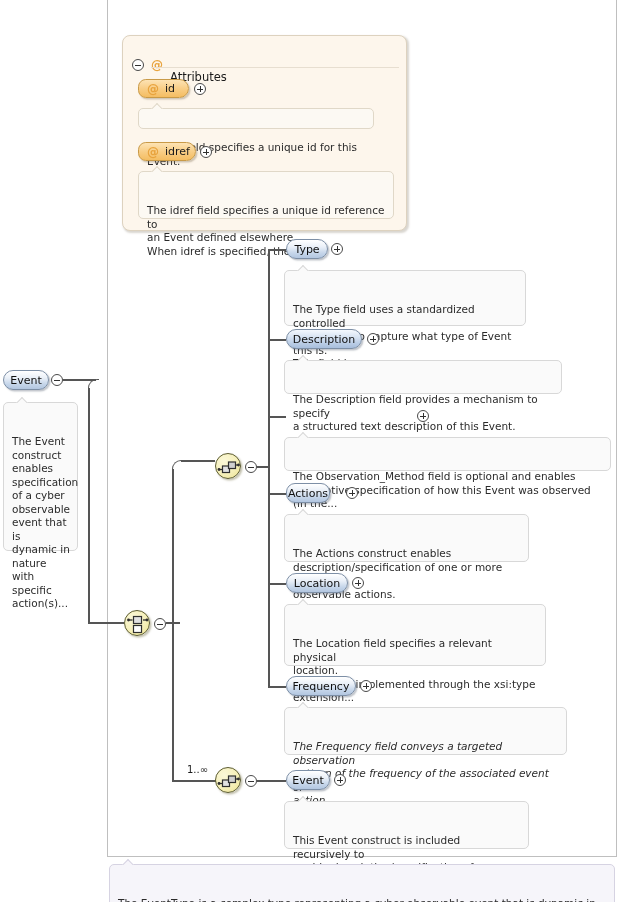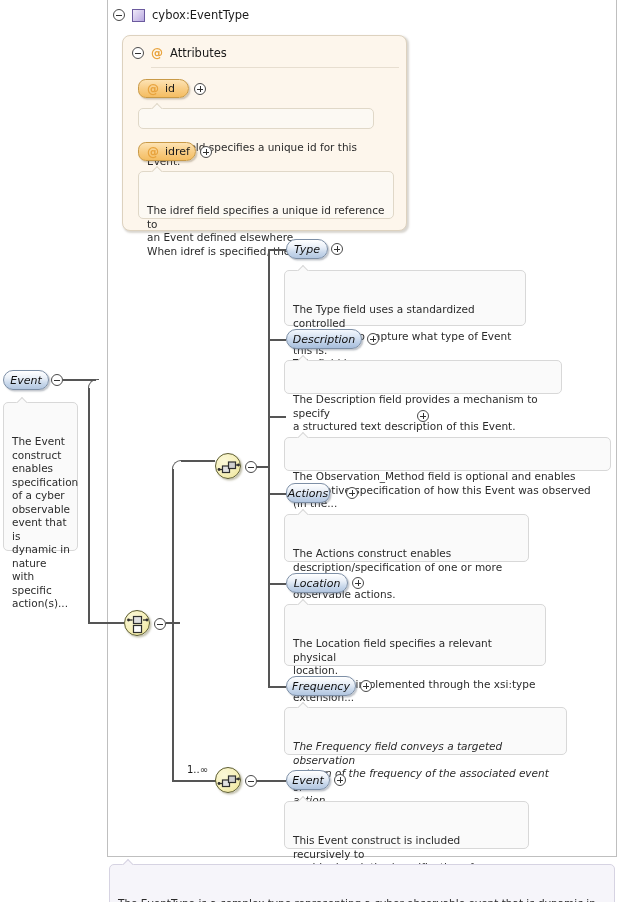--- a/index.html
+++ b/index.html
@@ -108,21 +108,21 @@
     position: absolute;
     left: 9px; top: 10px;
     display: flex; align-items: center; gap: 7px;
   }
   .at-sign {
     color: #e8a33d;
     font-size: 12px;
     font-weight: bold;
     line-height: 1;
   }
-  .attr-head-label { font-size: 11.5px; color: #1a1a1a; }
+  .attr-head-label { font-size: 11.5px; color: #1a1a1a; margin-top: 24px; }
   .attr-rule {
     position: absolute;
     left: 28px; top: 31px;
     width: 248px; height: 1px;
     background: #e7ded0;
   }
 
   
   .attr-pill {
     position: absolute;
@@ -149,21 +149,20 @@
     background: linear-gradient(to bottom, #ffffff 0%, #eaf0f8 38%, #c6d6ea 72%, #b2c6e0 100%);
     box-sizing: border-box;
     display: flex;
     align-items: center;
     justify-content: center;
     padding: 0 10px;
     box-shadow: 1.5px 1.5px 1.5px rgba(90,100,115,0.38);
     font-size: 11px;
     color: #101010;
     white-space: nowrap;
-    font-style: italic;
   }
   .el-pill.dark {
     background: linear-gradient(to bottom, #f4f8fd 0%, #dbe6f4 35%, #b9cce5 75%, #a8bedc 100%);
   }
 
   
   .doc {
     position: absolute;
     background: #fafafa;
     border: 1px solid #d8d8d8;
@@ -247,25 +246,20 @@
   }
 </style>
 </head>
 <body>
 
 <div class="canvas">
 
   <div class="type-frame-top"></div>
   <div class="type-frame"></div>
 
-  <div class="type-header">
-    <div class="toggle"></div>
-    <div class="type-icon"></div>
-    <span class="type-label">cybox:EventType</span>
-  </div>
 
   <div class="attr-panel">
     <div class="attr-head">
       <div class="toggle"></div>
       <span class="at-sign">@</span>
       <span class="attr-head-label">Attributes</span>
     </div>
     <div class="attr-rule"></div>
   </div>
 

